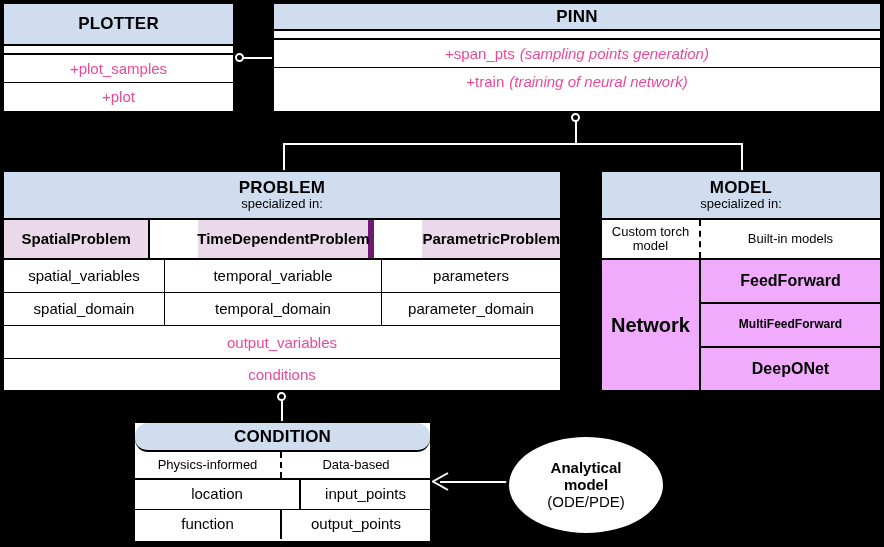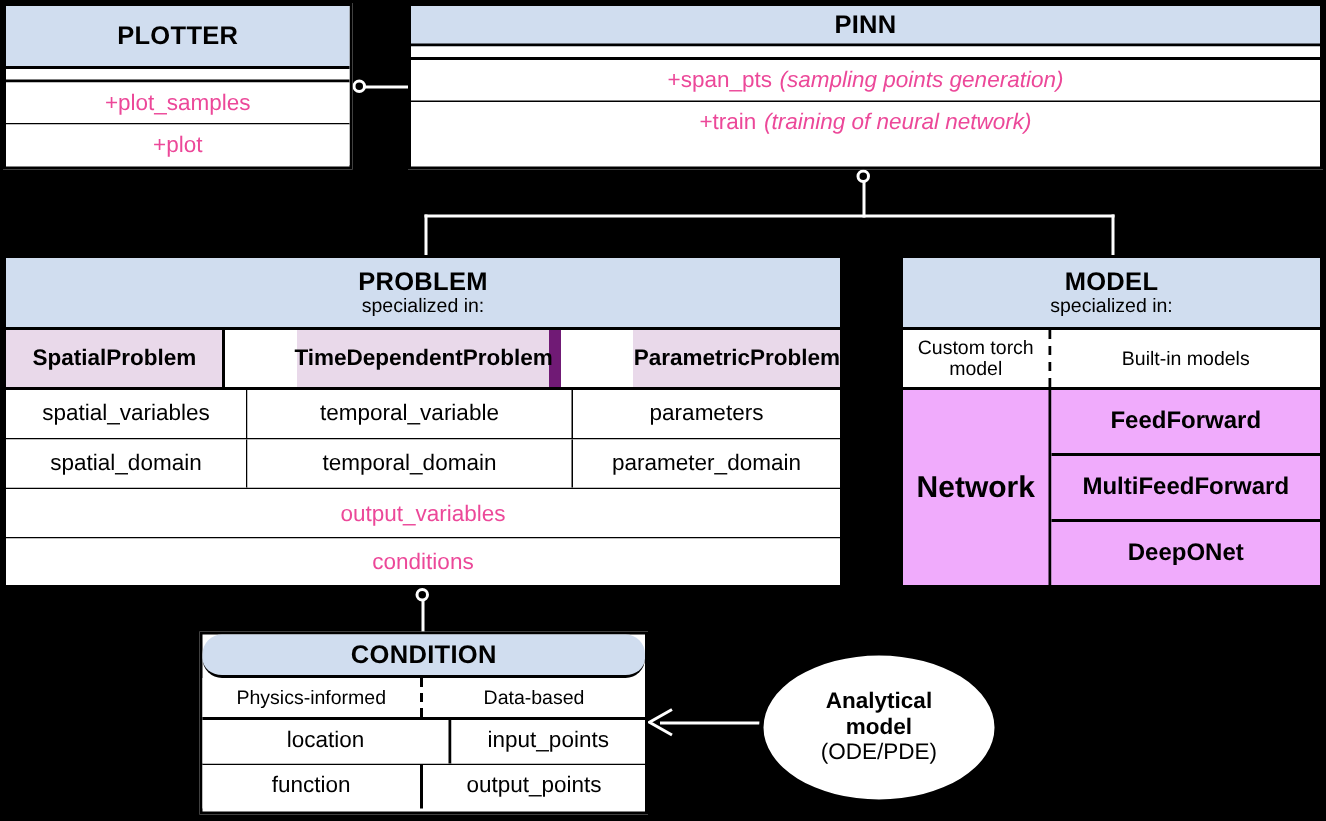--- a/index.html
+++ b/index.html
@@ -189,21 +189,21 @@
   <div class="uml-box" style="left:2px; top:170px; width:560px; height:222px;">
     <div class="hdr" style="height:48px;">
       <span class="title">PROBLEM</span>
       <span class="subtitle">specialized in:</span>
     </div>
 
     <div class="cellrow" style="height:40px; border-bottom:2px solid #000;gap:48px;">
       <div class="cell pink" style="width:161px; border-right:2px solid #000;">
         <span>SpatialProblem</span>
       </div>
-      <div class="cell pink" style="width:176px; border-right:8px solid #701a75;">
+      <div class="cell pink" style="width:176px; border-right:6px solid #701a75;">
         <span>TimeDependentProblem</span>
       </div>
       <div class="cell pink" style="flex:1;">
         <span>ParametricProblem</span>
       </div>
     </div>
 
     <div class="cellrow" style="height:33px;">
       <div class="cell" style="width:161px;">
         <span>spatial_variables</span>
@@ -252,21 +252,21 @@
     </div>
 
     <div style="display:flex; height:130px;">
       <div class="cell pinksolid" style="width:99px; border-right:2px solid #000; font-weight:bold; font-size:20px;">
         <span>Network</span>
       </div>
       <div style="flex:1; display:flex; flex-direction:column;">
         <div class="cell pinksolid thickb" style="height:44px; font-weight:bold; font-size:16px; border-right:none;">
           <span>FeedForward</span>
         </div>
-        <div class="cell pinksolid thickb" style="height:44px; font-weight:bold; font-size:16px; border-right:none;">
+        <div class="cell pinksolid thickb" style="height:44px; font-weight:bold; font-size:12px; border-right:none;">
           <span>MultiFeedForward</span>
         </div>
         <div class="cell pinksolid" style="flex:1; font-weight:bold; font-size:16px; border-right:none;">
           <span>DeepONet</span>
         </div>
       </div>
     </div>
   </div>
 
   <div class="uml-box" style="left:133px; top:421px; width:299px; height:122px;">

